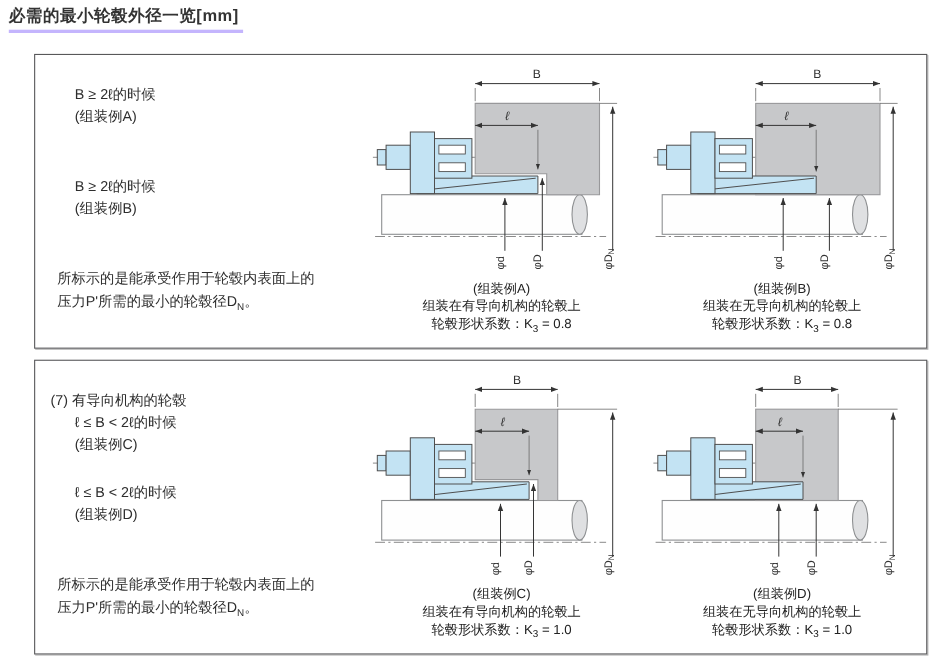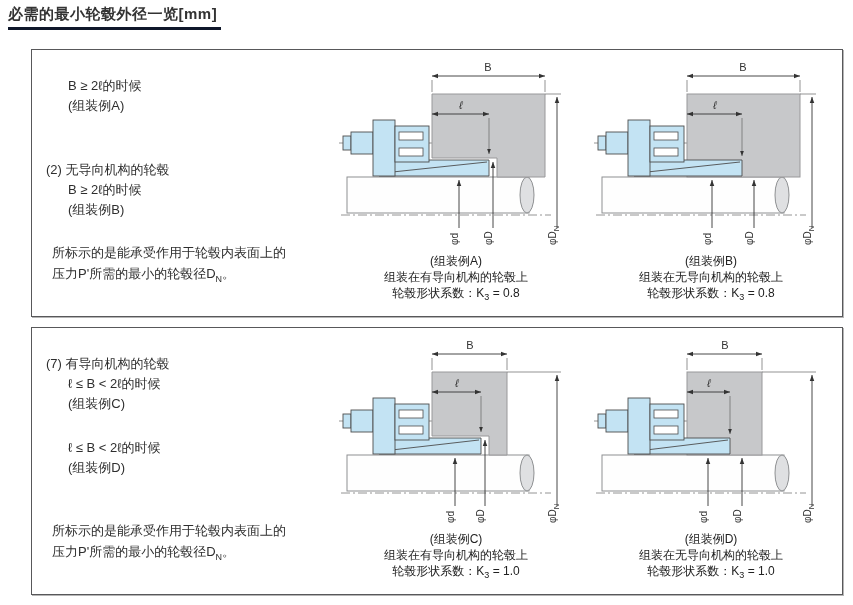--- a/index.html
+++ b/index.html
@@ -1,17 +1,17 @@
 <!DOCTYPE html>
 <html><head>
 <meta charset="utf-8">
 <style>
   html,body{margin:0;padding:0;background:#fff;}
   body{width:853px;height:605px;position:relative;font-family:"Liberation Sans","DejaVu Sans",sans-serif;color:#2e2e2e;}
-  .page-title{position:absolute;left:8px;top:5px;font-size:15px;font-weight:bold;letter-spacing:.5px;color:#333;border-bottom:3px solid #0f172a;padding:0 4px 3px 0;}
+  .page-title{position:absolute;left:8px;top:5px;font-size:15px;font-weight:bold;letter-spacing:.5px;color:#333;border-bottom:3px solid #c4b5fd;padding:0 4px 3px 0;}
   .panel{position:absolute;left:31px;width:810px;background:#fff;border:1.5px solid #58585a;box-shadow:1px 1px 0 rgba(90,90,90,.45);}
   .panel.p1{top:49px;height:266px;}
   .panel.p2{top:327px;height:266px;}
   .leftcol{position:absolute;left:14px;top:0;width:300px;font-size:13px;line-height:20px;}
   .item{position:absolute;left:0;width:300px;}
   .item.a{top:26px;} .item.b{top:110px;}
   .item .ind{padding-left:22px;}
   .note{position:absolute;left:20px;top:192px;width:310px;font-size:13px;line-height:21px;}
   sub{font-size:9px;}
   .figure{position:absolute;top:6px;width:240px;}
@@ -44,21 +44,20 @@
 
 <div class="page-title">必需的最小轮毂外径一览[mm]</div>
 
 <div class="panel p1">
   <div class="leftcol">
     <div class="item a">
       <div class="ind">B ≥ 2ℓ的时候</div>
       <div class="ind">(组装例A)</div>
     </div>
     <div class="item b">
-      <div>(2) 无导向机构的轮毂</div>
       <div class="ind">B ≥ 2ℓ的时候</div>
       <div class="ind">(组装例B)</div>
     </div>
   </div>
   <div class="note">
     <div>所标示的是能承受作用于轮毂内表面上的</div>
     <div><span>压力P'所需的最小的轮毂径D</span><sub>N</sub><span>。</span></div>
   </div>
 
   <div class="figure f1">

